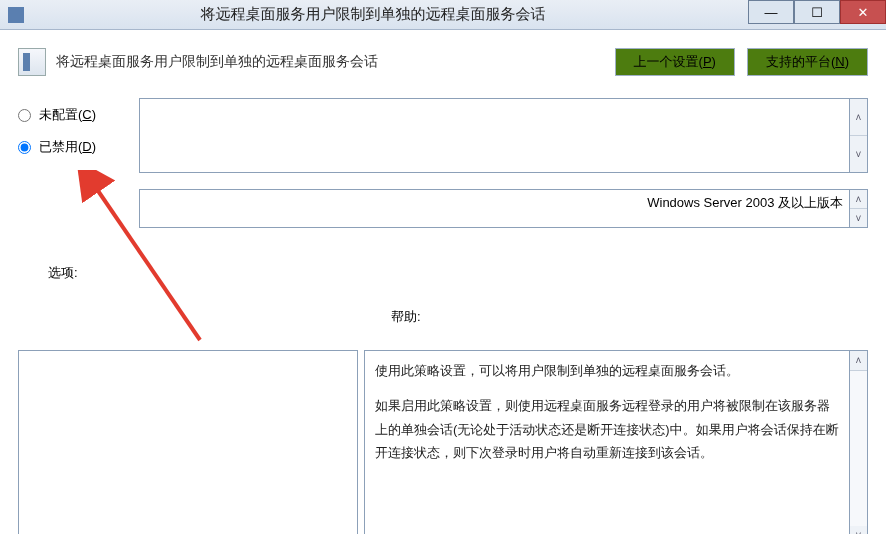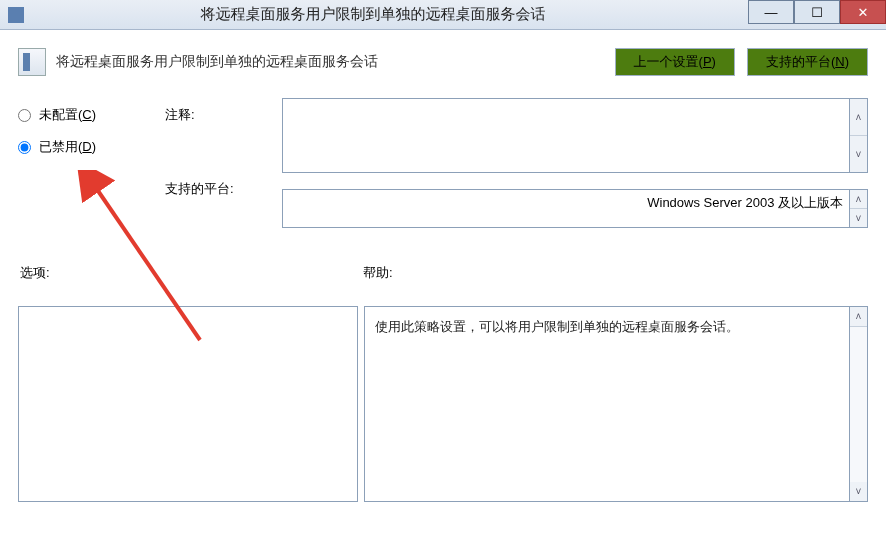--- a/index.html
+++ b/index.html
@@ -92,21 +92,21 @@
       padding:4px 18px;
       font-size:13px;
       font-family: inherit;
       cursor:pointer;
       min-width:120px;
       text-align:right;
     }
     .btn .uline { text-decoration: underline; }
     .config-area {
       display:flex;
-      gap: 32px;
+      gap: 6px;
       margin-bottom: 20px;
     }
     .radios {
       width: 115px;
       padding-top:8px;
     }
     .radio-row {
       display:flex;
       align-items:center;
       margin-bottom:14px;
@@ -157,22 +157,22 @@
       font-size:10px;
       color:#556;
       background:#eef2f7;
       cursor:pointer;
     }
     .spin .sbtn:first-child { border-bottom:1px solid #c6d0dc; }
     .bottom-labels {
       display:flex;
       margin-top:10px;
     }
-    .bottom-labels .left { width: 345px; padding-left:2px; }
-    .bottom-labels .right { flex:1; }
+    .bottom-labels .left { width: 345px; padding-left:2px;margin-left:28px; }
+    .bottom-labels .right { flex:1;margin-top:44px; }
     .bottom-boxes {
       display:flex;
       gap: 6px;
       margin-top:24px;
     }
     .panel {
       border:1px solid #8ca0b8;
       background:#fff;
       height: 196px;
       overflow:hidden;
@@ -236,24 +236,20 @@
         </span>
       </label>
       <label class="radio-row">
         <input type="radio" name="state" checked="" style="">
         <span>
           <span>已禁用(</span><span class="uline">D</span><span>)</span>
         </span>
       </label>
     </div>
 
-    <div class="labels-col">
-      <div class="lbl">注释:</div>
-      <div>支持的平台:</div>
-    </div>
 
     <div class="fields-col">
       <div class="textbox-wrap">
         <textarea class="textbox" style=""></textarea>
         <div class="spin">
           <div class="sbtn">˄</div>
           <div class="sbtn">˅</div>
         </div>
       </div>
       <div class="textbox-wrap">
@@ -269,20 +265,21 @@
   <div class="bottom-labels">
     <div class="left">选项:</div>
     <div class="right">帮助:</div>
   </div>
 
   <div class="bottom-boxes">
     <div class="panel options"></div>
     <div class="panel help">
       <div class="help-inner">
         <p>使用此策略设置，可以将用户限制到单独的远程桌面服务会话。</p>
+        <p>如果启用此策略设置，则使用远程桌面服务远程登录的用户将被限制在该服务器上的单独会话(无论处于活动状态还是断开连接状态)中。如果用户将会话保持在断开连接状态，则下次登录时用户将自动重新连接到该会话。</p>
       </div>
       <div class="spin">
         <div class="sbtn">˄</div>
         <div class="sbtn" style="flex:8;background:#f6f8fb;"></div>
         <div class="sbtn">˅</div>
       </div>
     </div>
   </div>
 
 </div>

